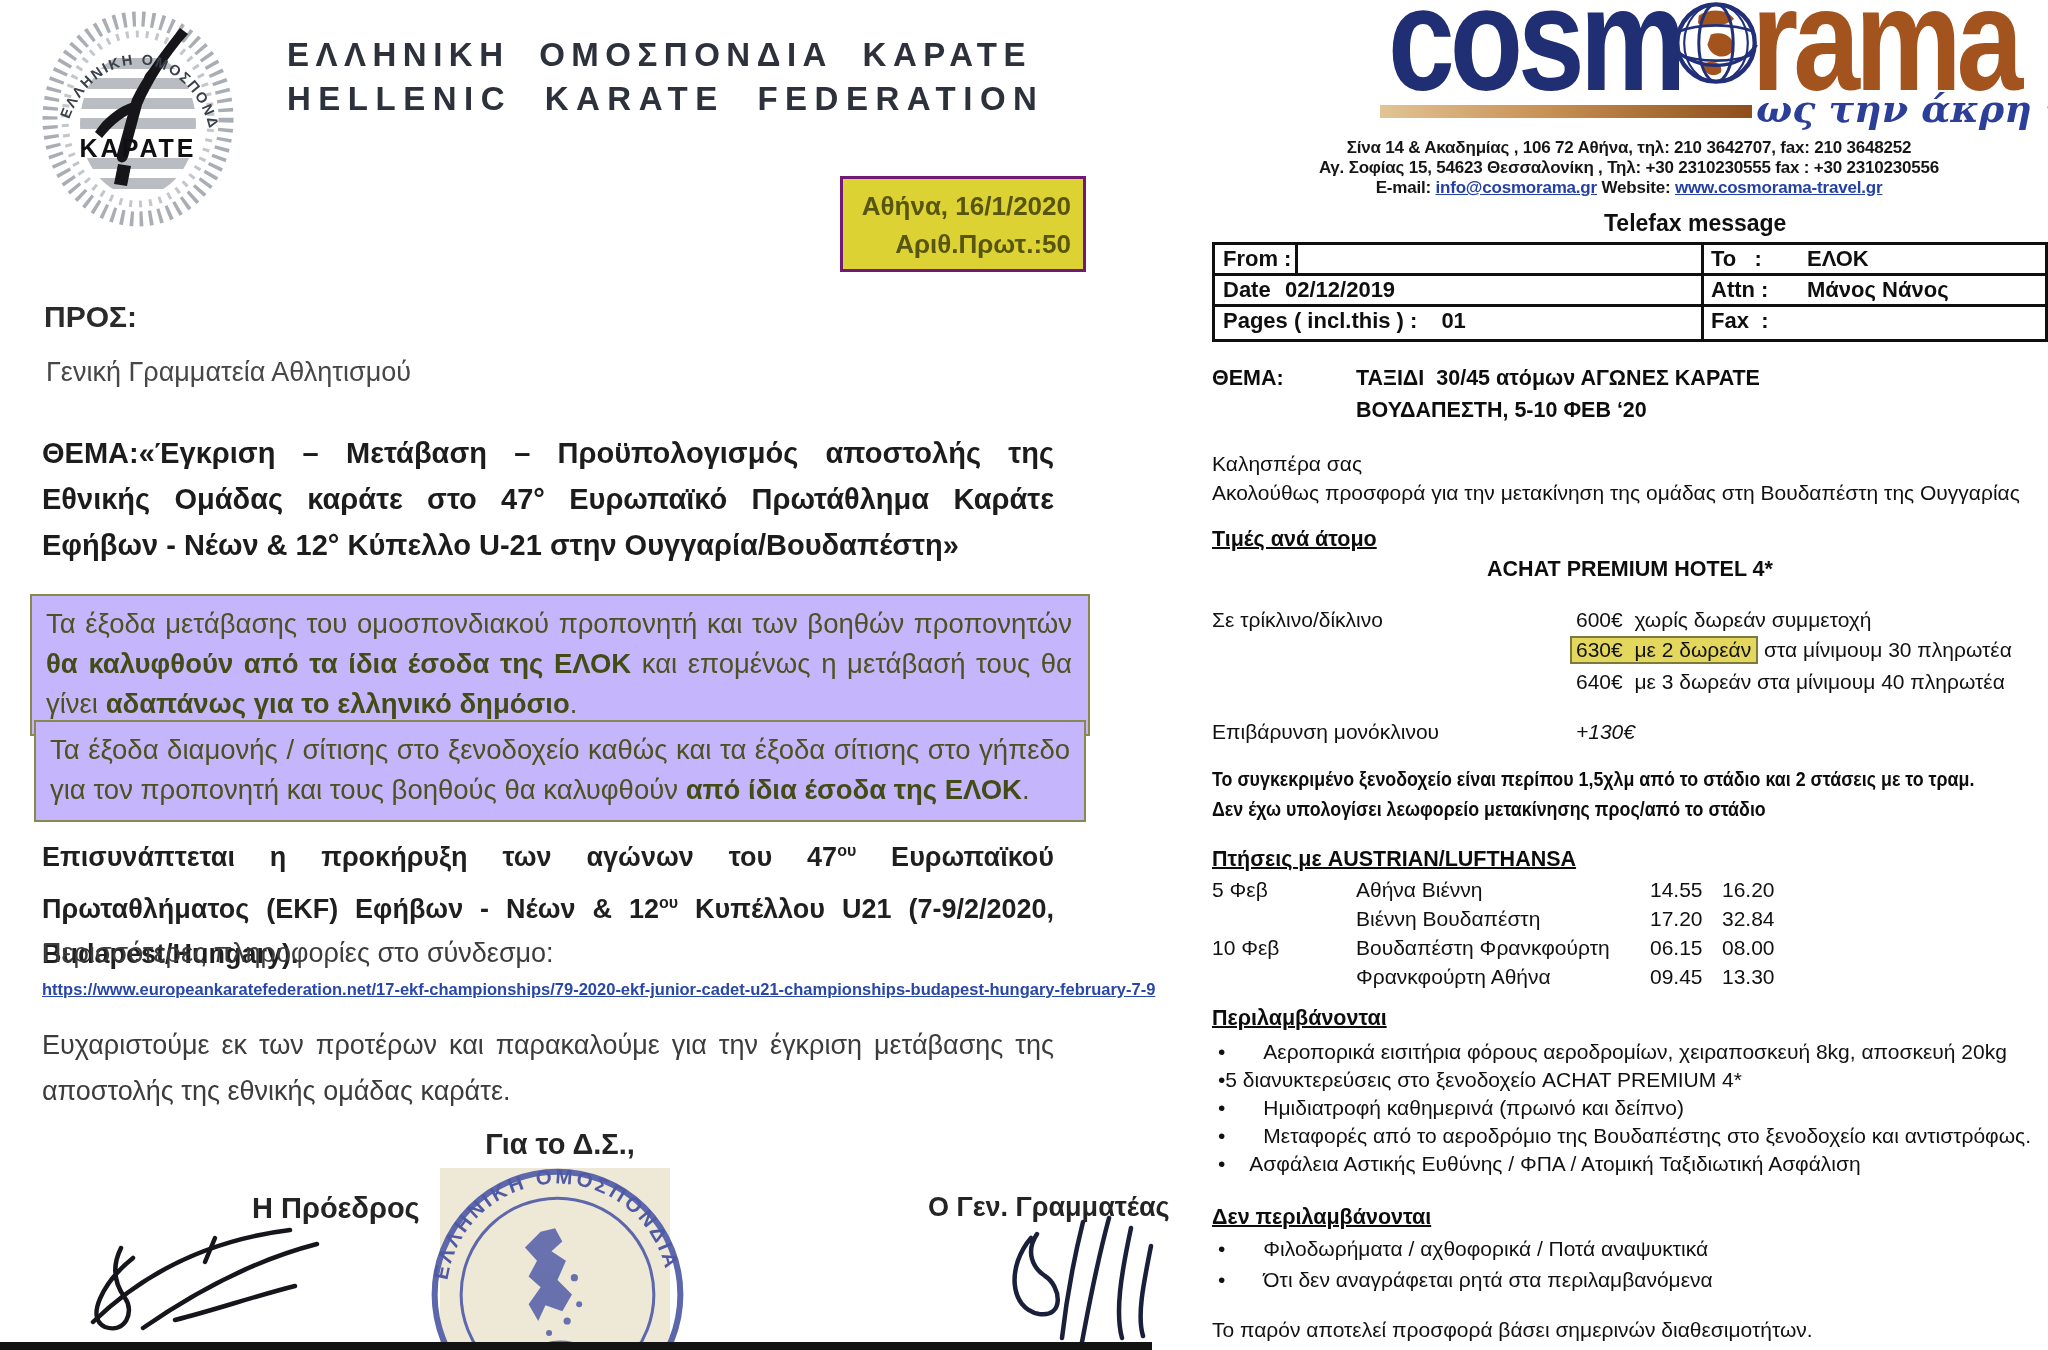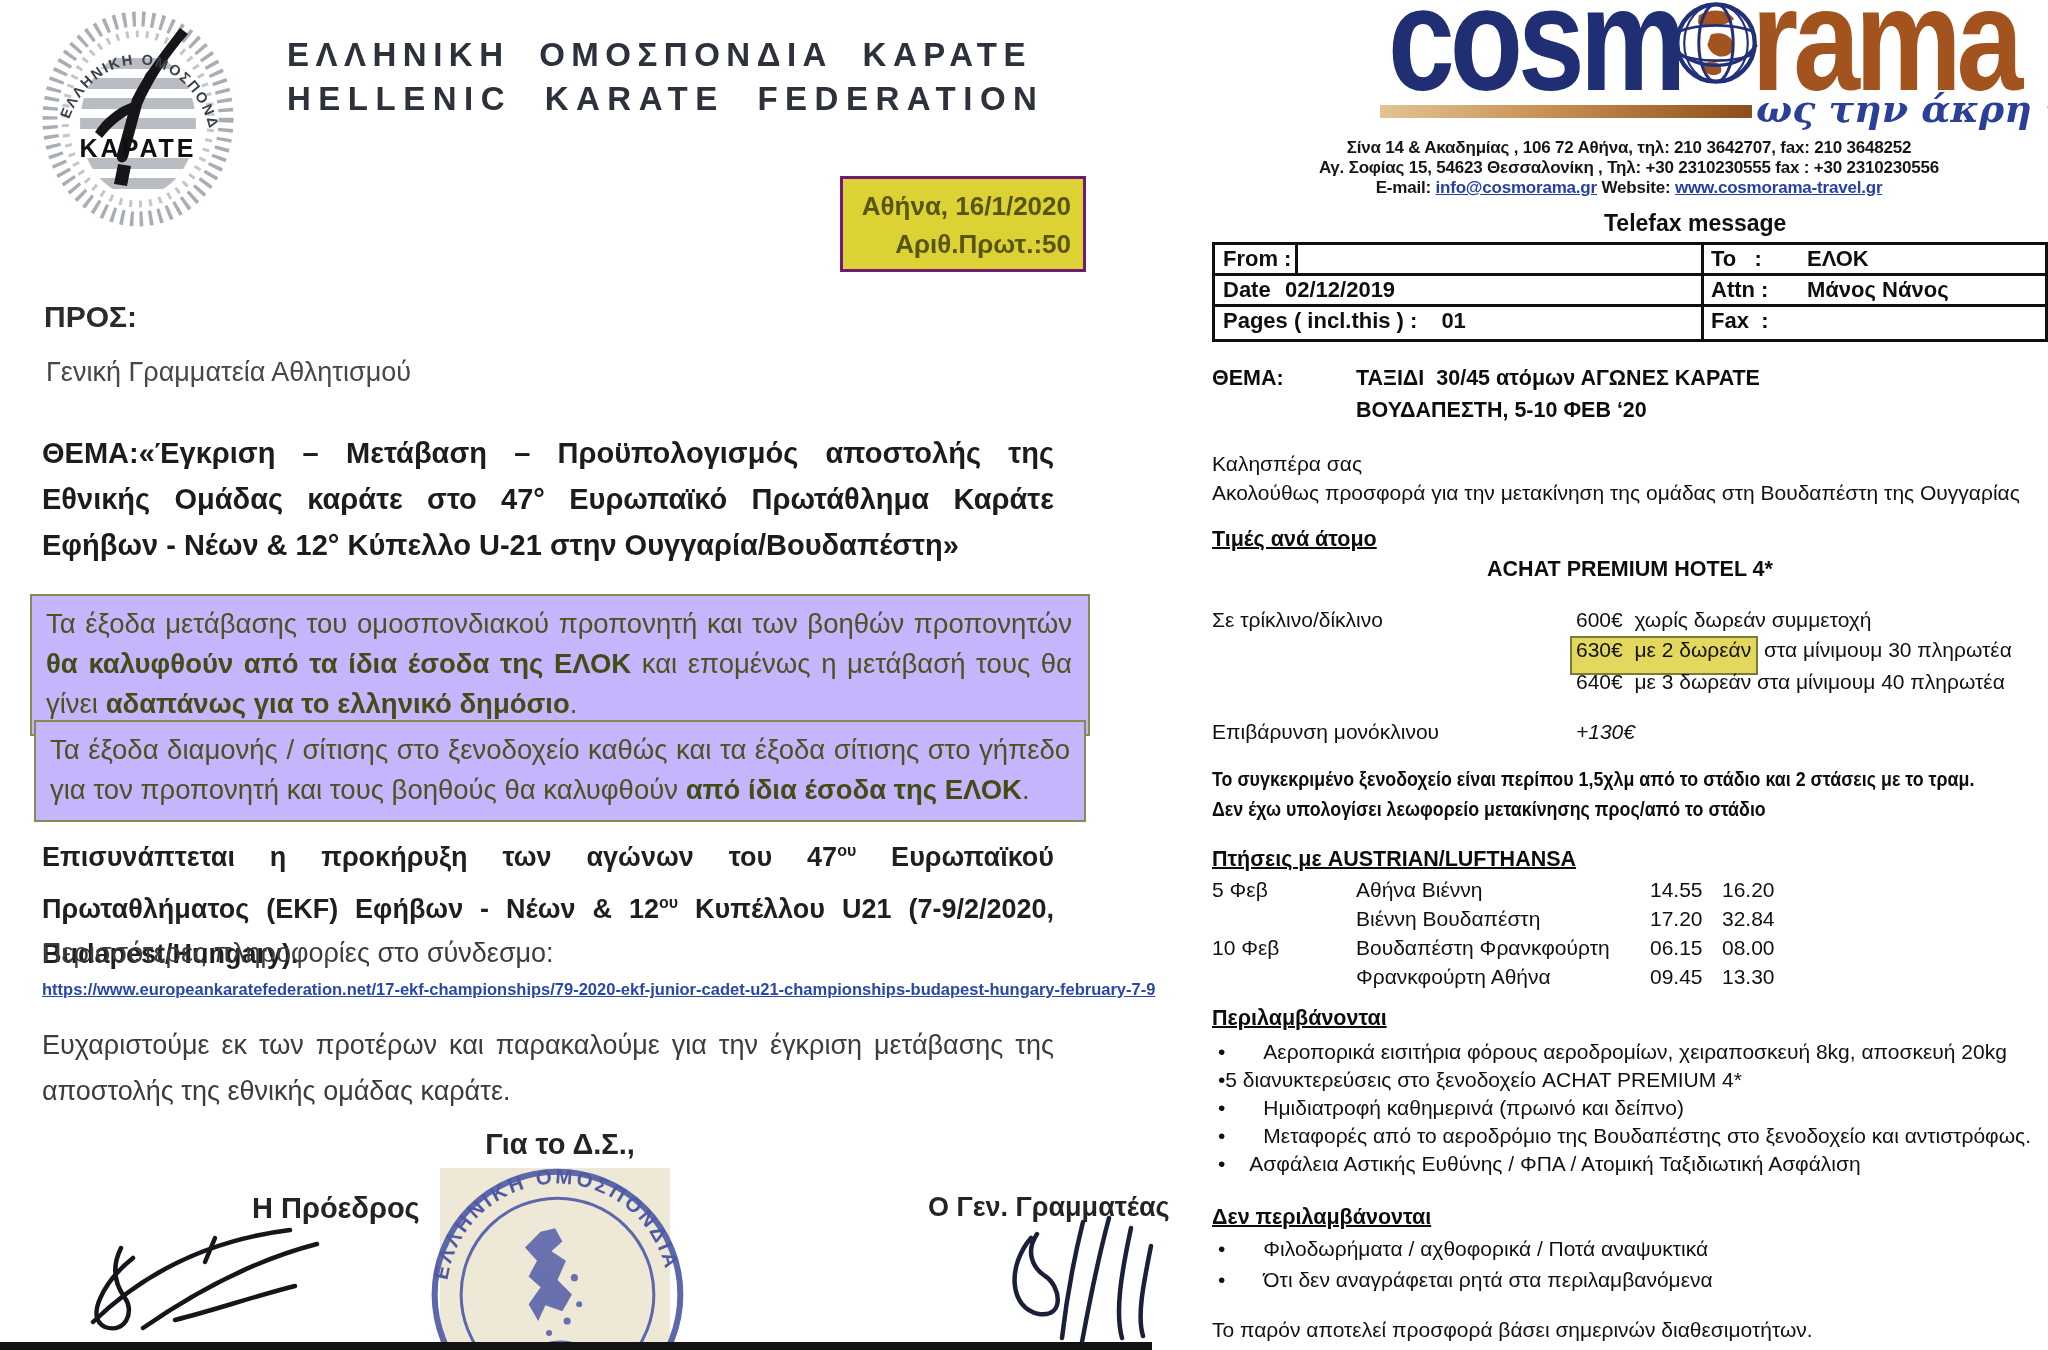--- a/index.html
+++ b/index.html
@@ -53,21 +53,21 @@
   .faxrow:last-child{border-bottom:none;}
   .faxcell{position:absolute;top:1px;font-size:22px;font-weight:bold;color:#0f0f0f;white-space:pre;}
   .faxlabel{display:inline-block;}
   .vdiv{position:absolute;left:486px;top:0;bottom:0;width:3px;background:#0f0f0f;}
   .subdiv{position:absolute;left:80px;top:0;height:28px;width:3px;background:#0f0f0f;}
   .r{font-size:21px;color:#111;}
   .rb{font-size:21.5px;font-weight:bold;color:#0d0d0d;}
   .rub{text-decoration:underline;text-decoration-thickness:2px;}
   .note{font-size:20.5px;font-weight:bold;color:#0d0d0d;transform:scaleX(0.87);transform-origin:0 50%;white-space:nowrap;}
   .pre{white-space:pre;}
-  .pricehl{background:#e3d75d;border:2px solid #7a7a3a;padding:0 5px 12px 4px;}
+  .pricehl{background:#e3d75d;border:2px solid #7a7a3a;padding:0 5px 1px 4px;}
   .bullet-dot{font-size:21px;color:#111;}
   .btxt{white-space:nowrap;}
 </style>
 </head>
 <body>
 
 <div id="page">
 
   <svg class="abs" style="left:38px;top:6px;" width="200" height="222" viewBox="0 0 200 222">
     <ellipse cx="100" cy="113" rx="88" ry="100" fill="none" stroke="#a9aeb5" stroke-width="15" stroke-dasharray="3.5,6"></ellipse>

